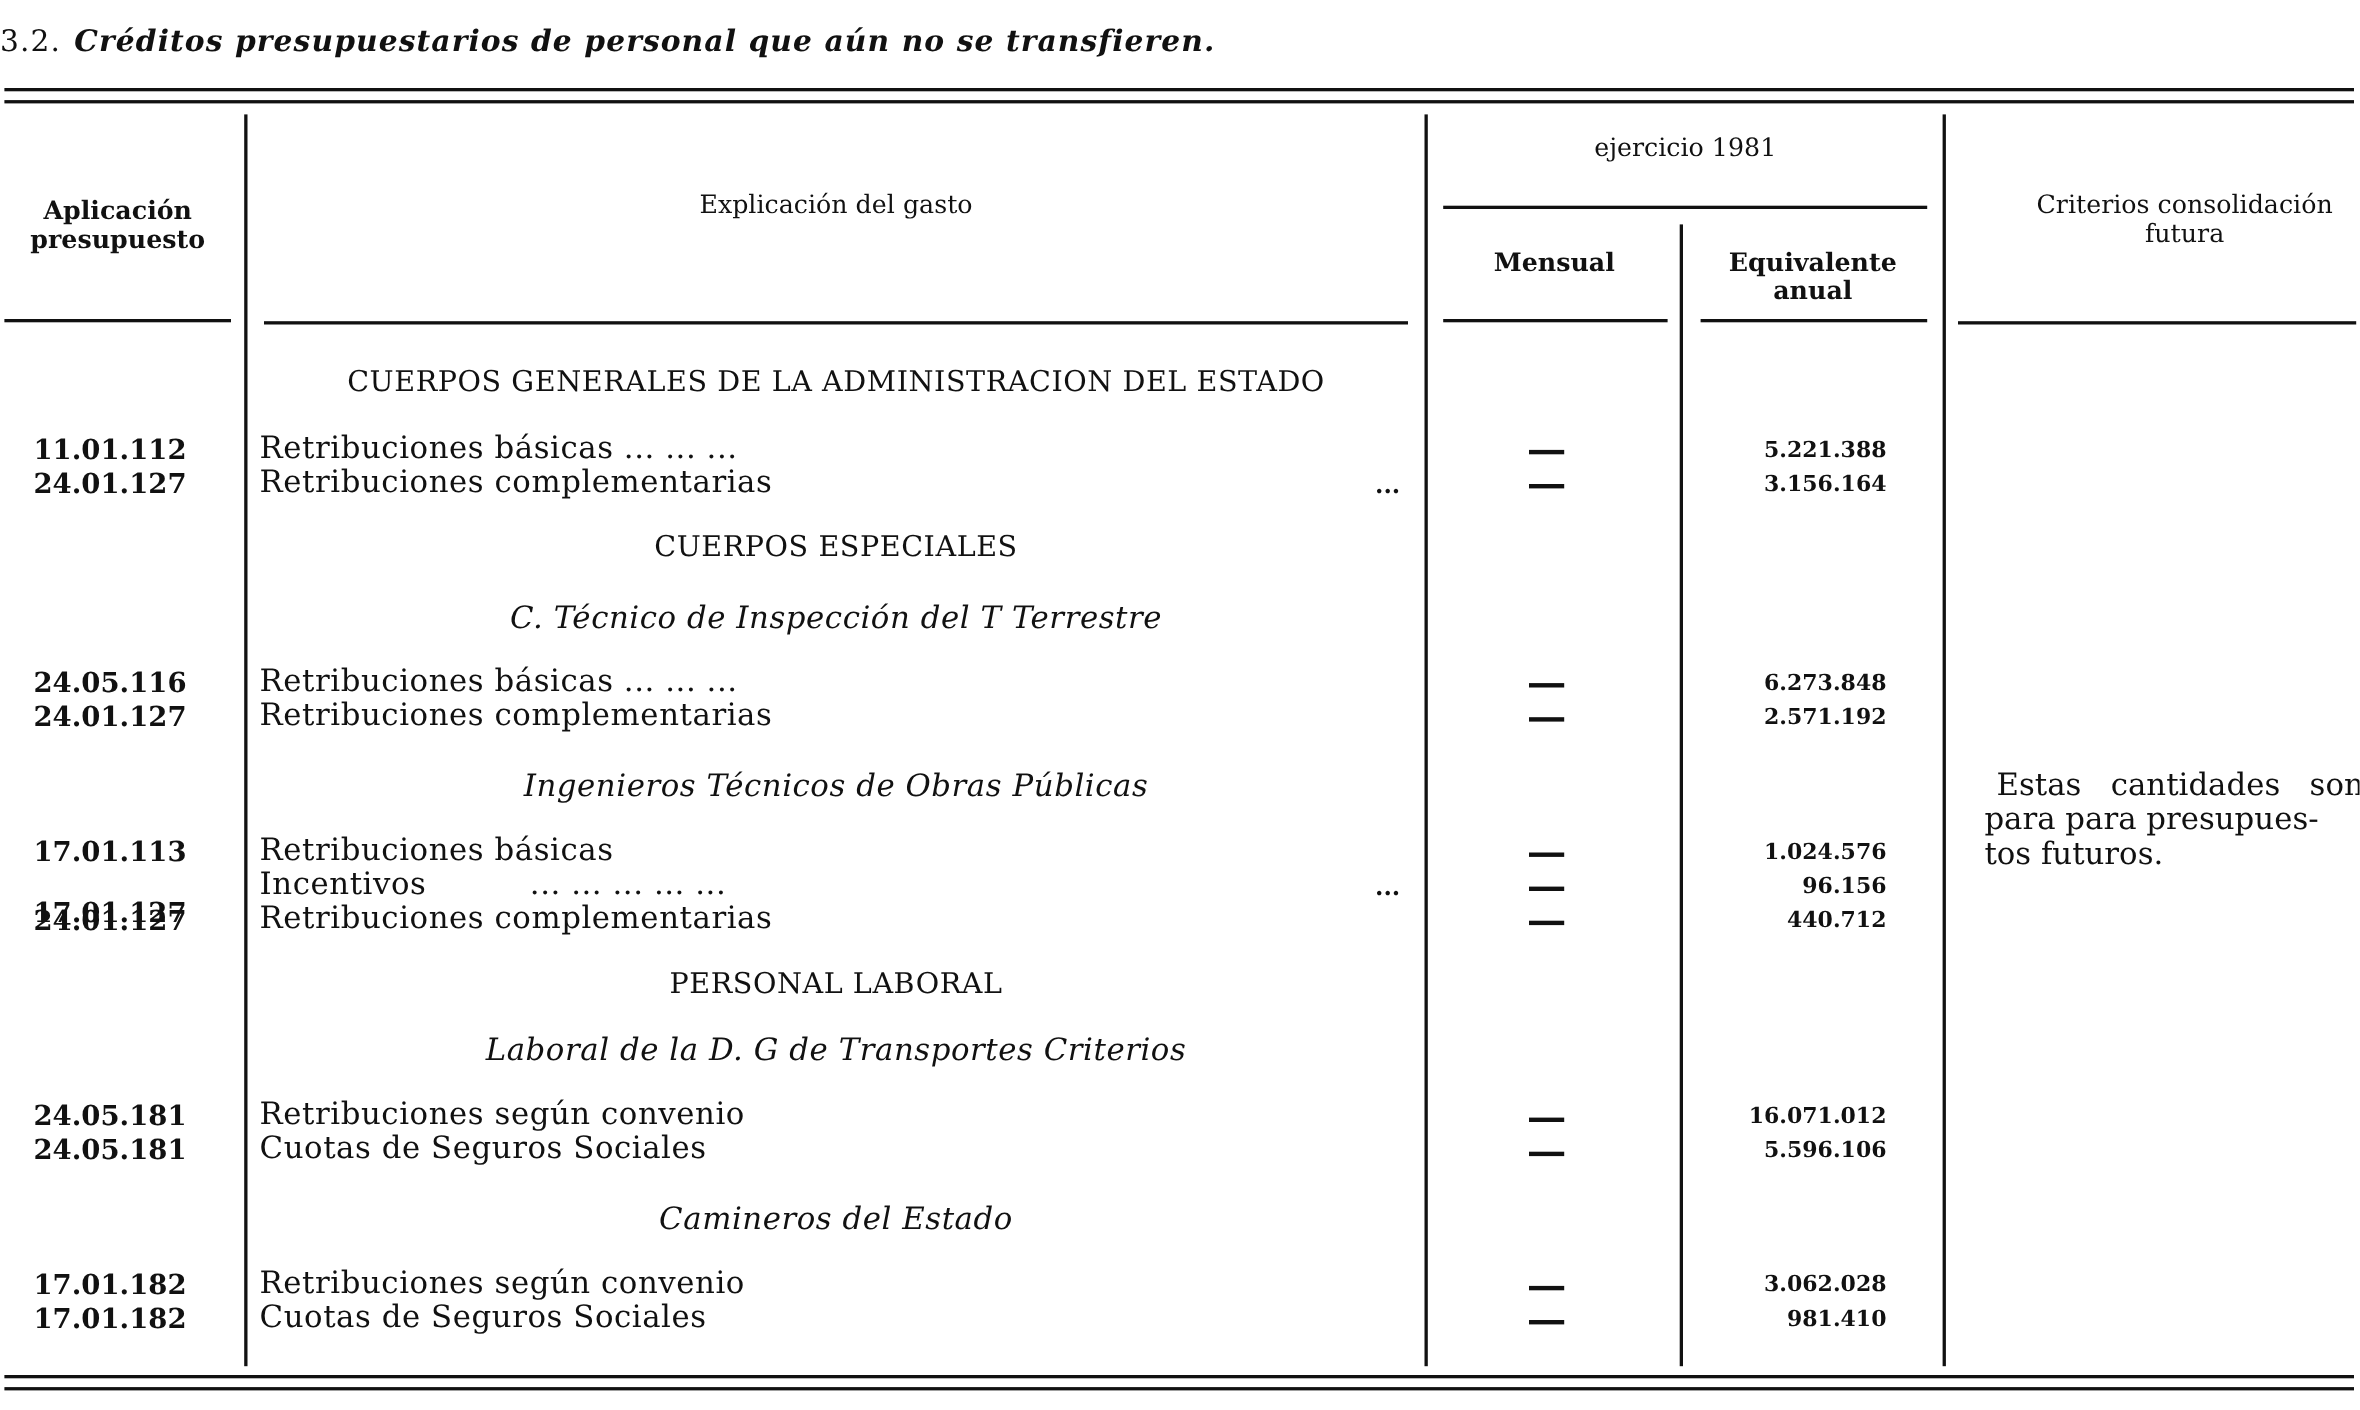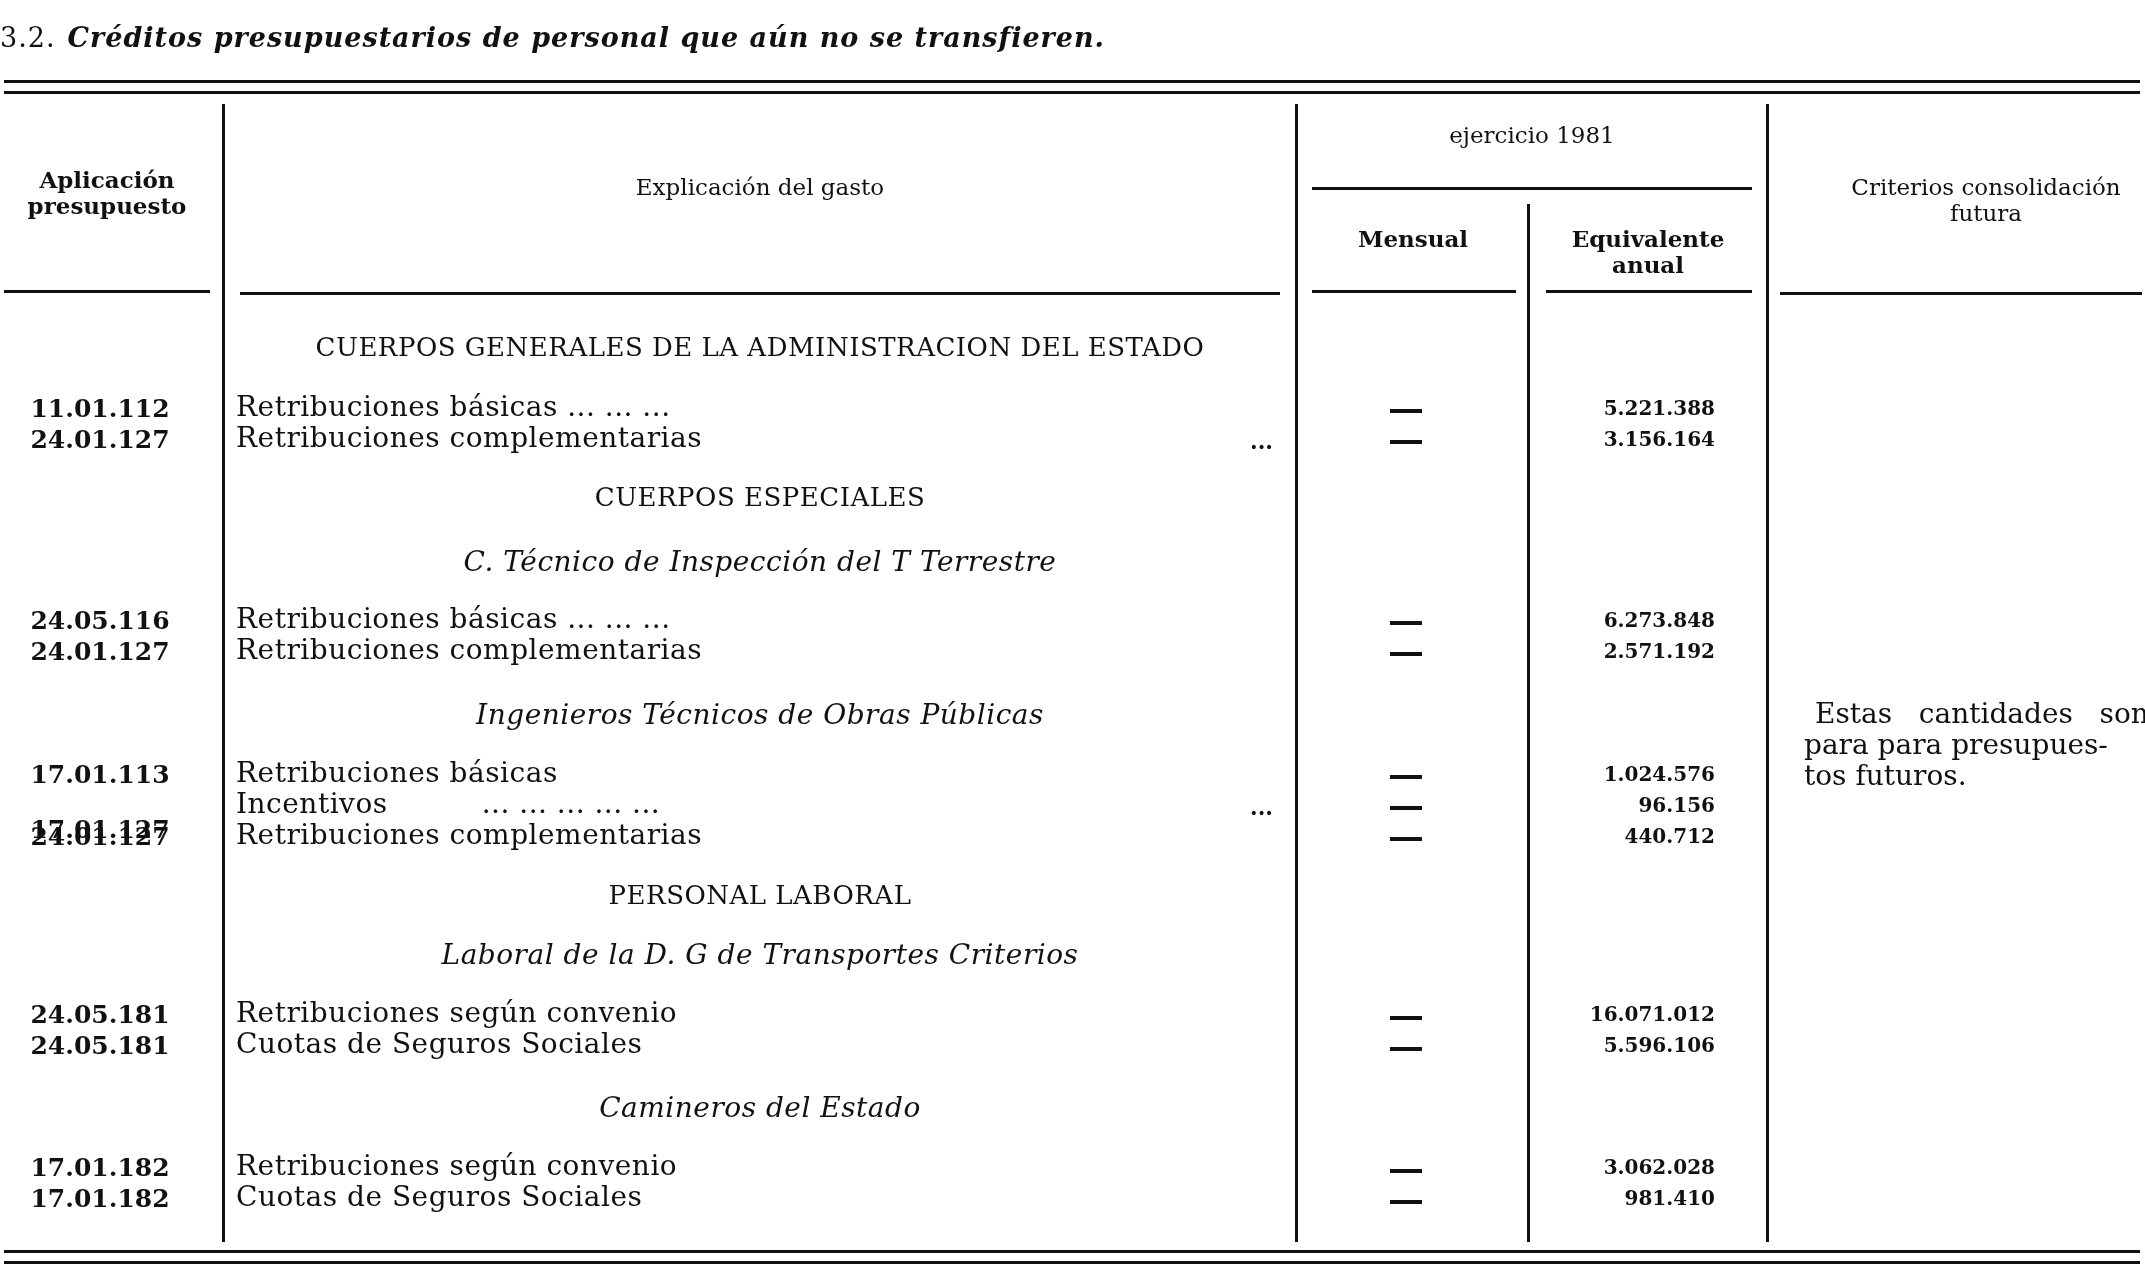--- a/index.html
+++ b/index.html
@@ -42,21 +42,21 @@
 <div class="vline" style="left:1527px;top:204px;height:1038px;"></div>
 <div class="vline" style="left:1766px;top:104px;height:1138px;"></div>
 
 <div class="hline" style="left:4px;top:290px;width:206px;"></div>
 <div class="hline" style="left:240px;top:292px;width:1040px;"></div>
 <div class="hline" style="left:1312px;top:187px;width:440px;"></div>
 <div class="hline" style="left:1312px;top:290px;width:204px;"></div>
 <div class="hline" style="left:1546px;top:290px;width:206px;"></div>
 <div class="hline" style="left:1780px;top:292px;width:362px;"></div>
 
-<div class="abs hdr bold" style="left:0;top:167px;width:214px;">
+<div class="abs hdr bold" style="left:0;top:179px;width:214px;">
   <div>Aplicación</div>
   <div>presupuesto</div>
 </div>
 <div class="abs hdr" style="left:230px;top:174px;width:1060px;">Explicación del gasto</div>
 <div class="abs hdr" style="left:1300px;top:122px;width:464px;">
   <div>ejercicio 1981</div>
 </div>
 <div class="abs hdr bold" style="left:1300px;top:226px;width:226px;">Mensual</div>
 <div class="abs hdr bold" style="left:1530px;top:226px;width:236px;">
   <div>Equivalente</div>

